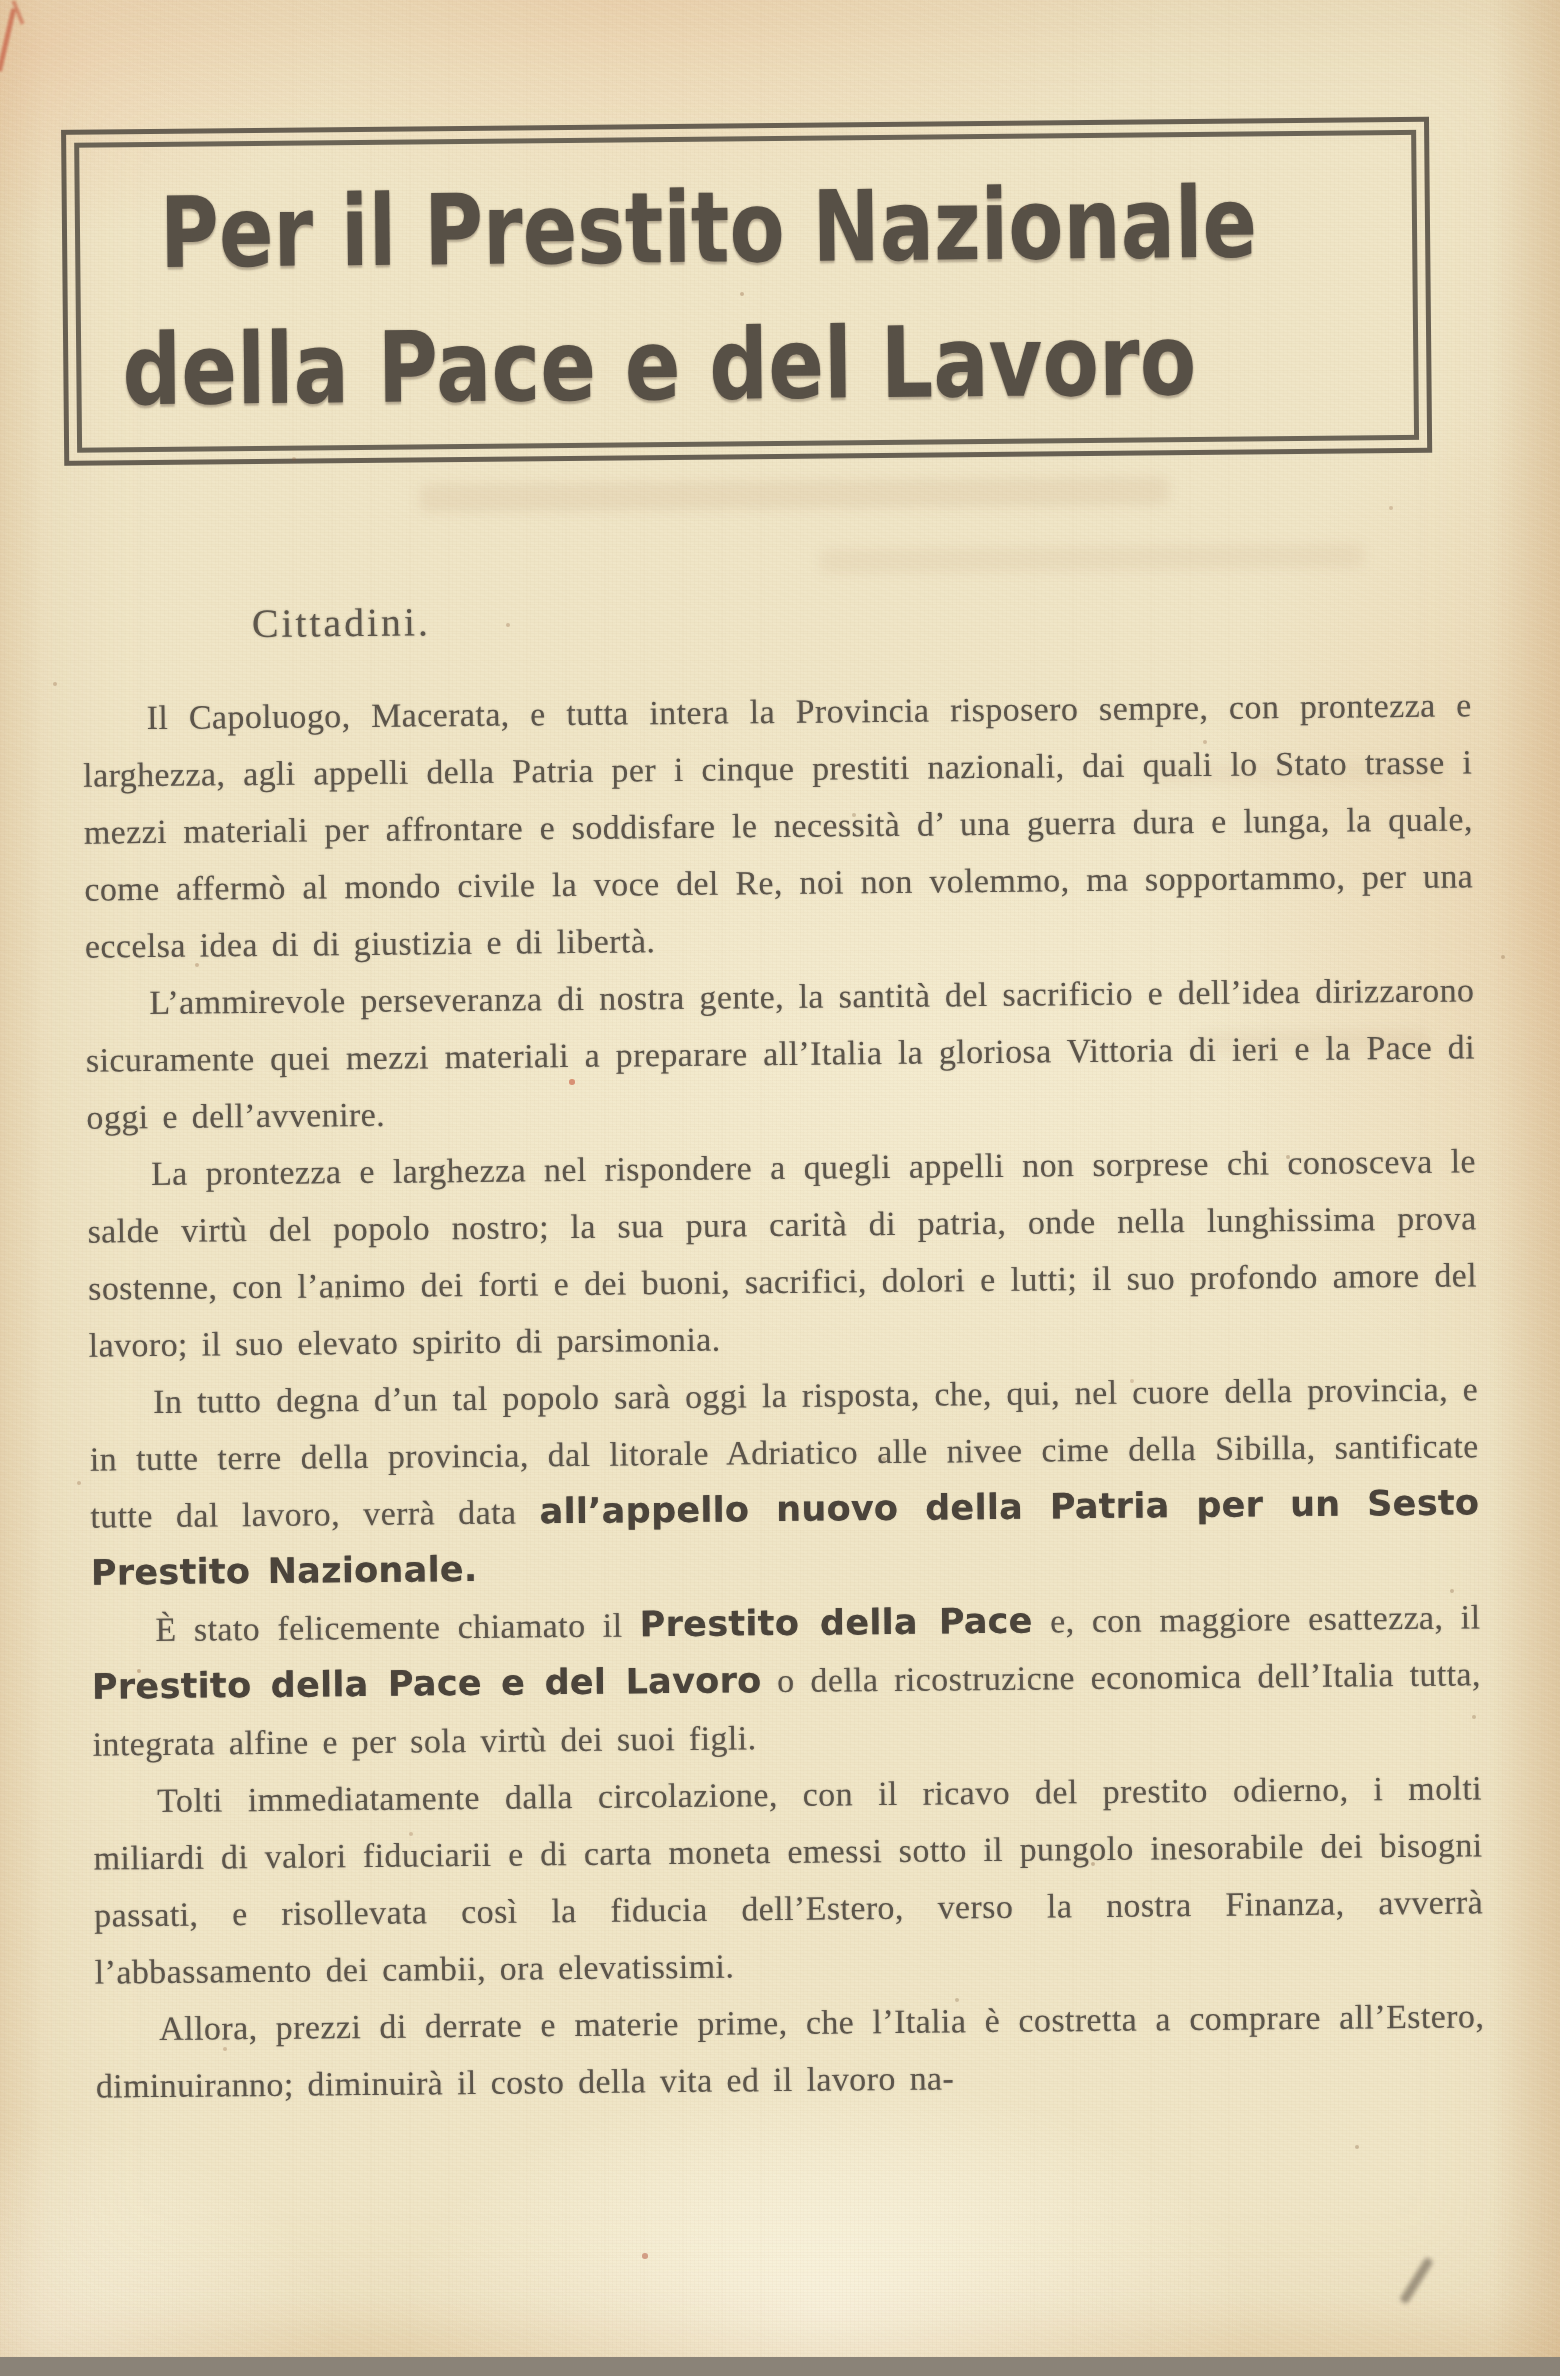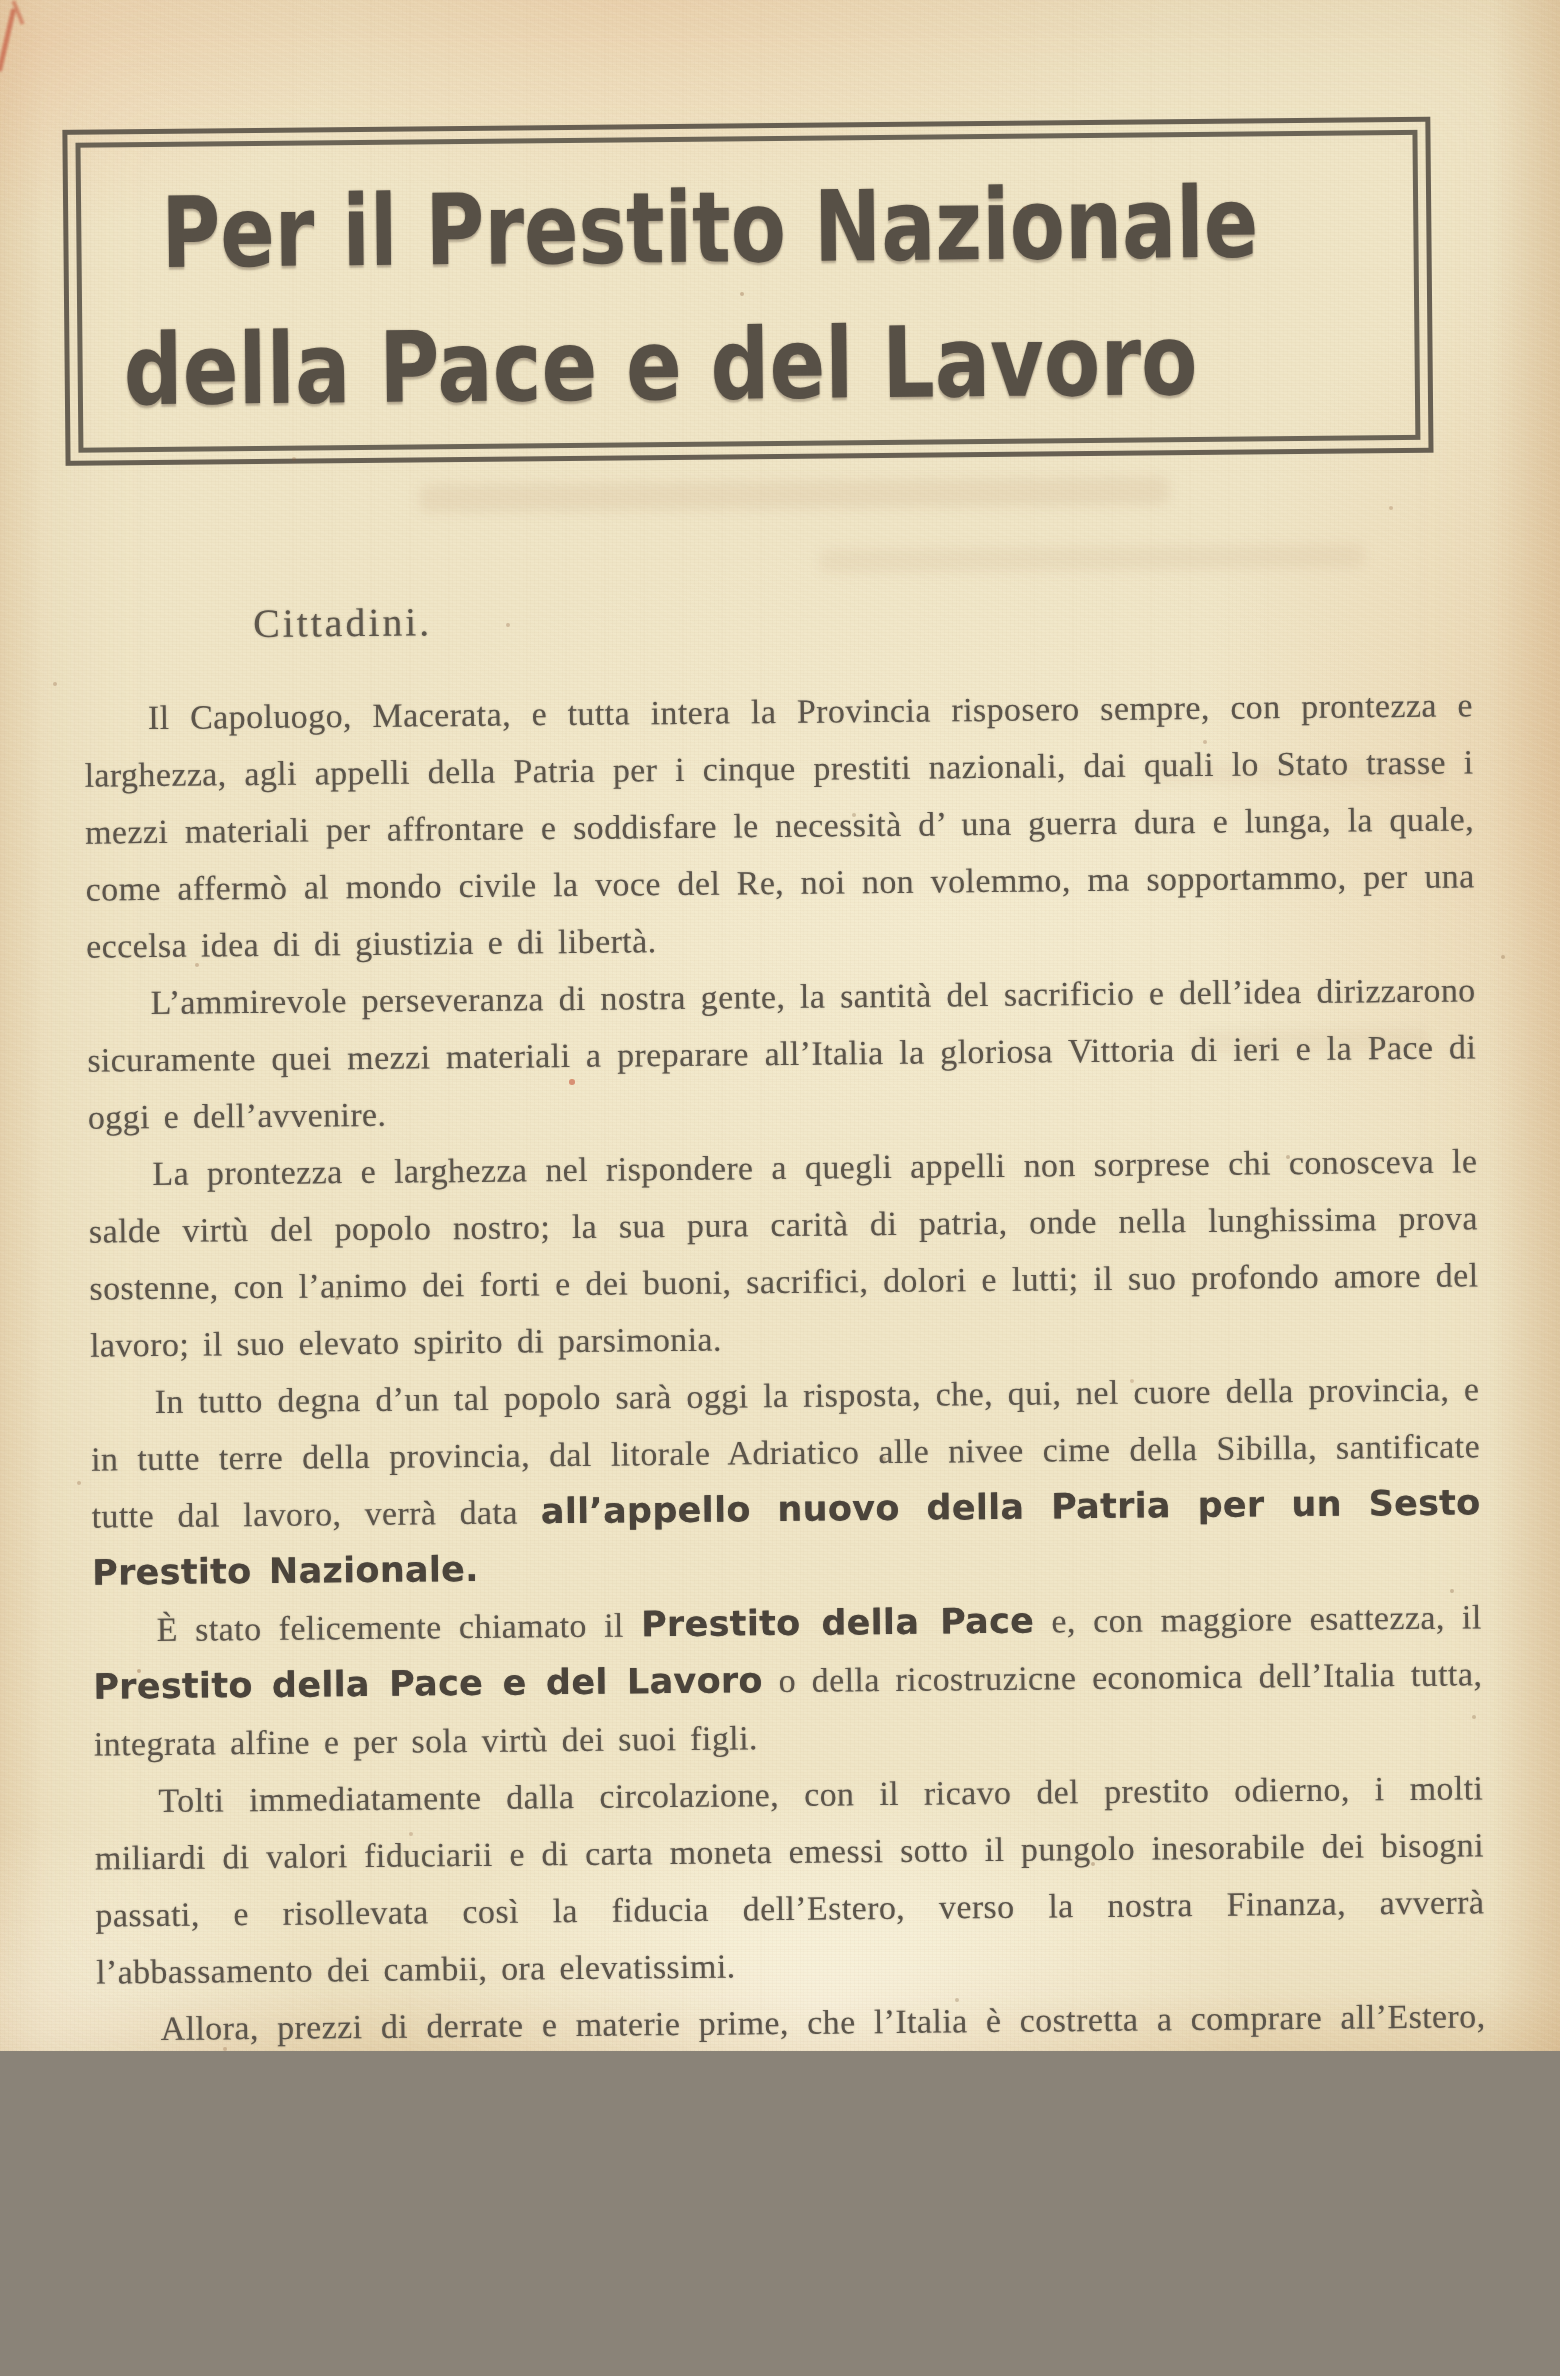--- a/index.html
+++ b/index.html
@@ -3,21 +3,21 @@
 <meta charset="utf-8">
 <style>
   html, body {
     margin: 0;
     padding: 0;
     background: #8a8378;
   }
   .page {
     position: relative;
     width: 1560px;
-    height: 2051px;
+    height: 2357px;
     overflow: hidden;
     background-color: #efe5c6;
     background-image:
       radial-gradient(ellipse 605px 332px at 53% 98%, rgba(253,249,231,0.85), rgba(253,249,231,0) 70%),
       radial-gradient(ellipse 410px 293px at 3% 99%, rgba(250,245,226,0.7), rgba(250,245,226,0) 70%),
       radial-gradient(ellipse 488px 683px at 100% 38%, rgba(226,186,142,0.30), rgba(226,186,142,0) 75%),
       radial-gradient(ellipse 683px 254px at 40% 0%, rgba(238,186,146,0.28), rgba(238,186,146,0) 80%),
       radial-gradient(ellipse 410px 254px at 2% 2%, rgba(236,178,140,0.30), rgba(236,178,140,0) 75%),
       radial-gradient(ellipse 878px 488px at 60% 45%, rgba(248,241,216,0.5), rgba(248,241,216,0) 80%),
       linear-gradient(to left, rgba(198,156,108,0.30), rgba(198,156,108,0) 68px),

